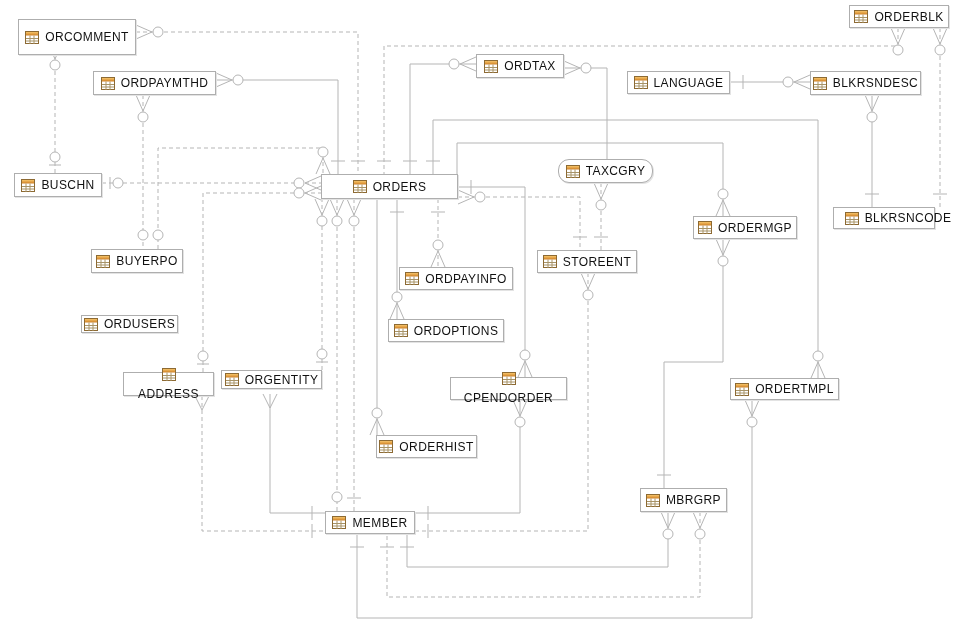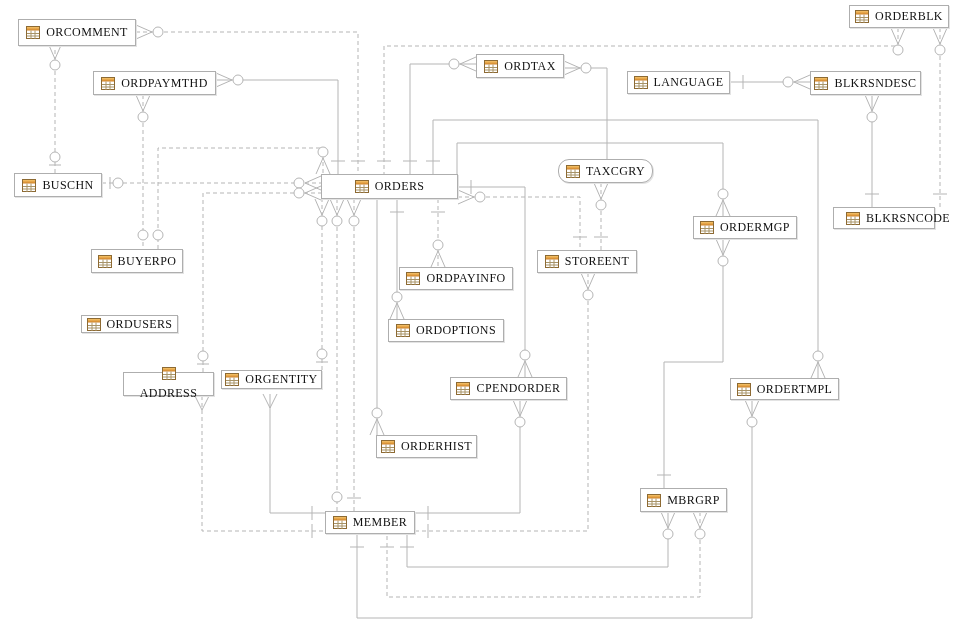--- a/index.html
+++ b/index.html
@@ -1,21 +1,21 @@
 <!DOCTYPE html>
 <html><head>
 <meta charset="utf-8">
 <style>
   html,body{margin:0;padding:0;background:#ffffff;}
   #canvas{position:relative;width:962px;height:635px;background:#ffffff;overflow:hidden;
           font-family:"Liberation Sans","DejaVu Sans",sans-serif;}
   #edge-layer{position:absolute;left:0;top:0;}
   .tbl{position:absolute;display:flex;align-items:center;justify-content:center;gap:6px;
        background:#ffffff;border:1px solid #aeaeae;box-shadow:1px 1px 0 #e3e3e3;
-       box-sizing:border-box;cursor:default;font-family:Liberation Serif, serif;}
+       box-sizing:border-box;cursor:default;}
   .tbl .lbl{font-size:12px;color:#111;letter-spacing:0.4px;white-space:nowrap;}
   .tbl .ticon{flex:0 0 auto;display:block;}
   path.rel{fill:none;stroke-width:1;}
   .mk{stroke-width:1;}
 </style>
 </head>
 <body>
 
 <div id="canvas" style="width: 962px; height: 635px; background: rgb(255, 255, 255);">
   <svg id="edge-layer" width="962" height="635">
@@ -303,21 +303,21 @@
     </svg>
   <svg width="0" height="0" style="position:absolute">
     <defs>
       <linearGradient id="tg" x1="0" y1="0" x2="0" y2="1">
         <stop offset="0" stop-color="#f6c46a"></stop>
         <stop offset="1" stop-color="#cf7f22"></stop>
       </linearGradient>
     </defs>
   </svg>
   <div id="nodes">
-      <div class="tbl" style="left: 18px; top: 19px; width: 118px; height: 27px;">
+      <div class="tbl" style="left: 18px; top: 19px; width: 118px; height: 36px;">
         <svg class="ticon" width="14" height="13" viewBox="0 0 14 13">
           <rect x="0.5" y="0.5" width="13" height="12" fill="#ffffff" stroke="#8d6a33"></rect>
           <rect x="1" y="1" width="12" height="3.5" fill="url(#tg)"></rect>
           <g stroke="#a89468" stroke-width="1">
             <line x1="1" y1="7.5" x2="13" y2="7.5"></line>
             <line x1="1" y1="10" x2="13" y2="10"></line>
             <line x1="5" y1="4.5" x2="5" y2="13"></line>
             <line x1="9" y1="4.5" x2="9" y2="13"></line>
           </g>
         </svg>
@@ -446,21 +446,21 @@
           <rect x="1" y="1" width="12" height="3.5" fill="url(#tg)"></rect>
           <g stroke="#a89468" stroke-width="1">
             <line x1="1" y1="7.5" x2="13" y2="7.5"></line>
             <line x1="1" y1="10" x2="13" y2="10"></line>
             <line x1="5" y1="4.5" x2="5" y2="13"></line>
             <line x1="9" y1="4.5" x2="9" y2="13"></line>
           </g>
         </svg>
         <span class="lbl">ORDERHIST</span>
       </div>
-      <div class="tbl" style="left: 450px; top: 377px; width: 117px; height: 23px;">
+      <div class="tbl" style="left: 450px; top: 377px; width: 117px; height: 23px; flex-direction: column;">
         <svg class="ticon" width="14" height="13" viewBox="0 0 14 13">
           <rect x="0.5" y="0.5" width="13" height="12" fill="#ffffff" stroke="#8d6a33"></rect>
           <rect x="1" y="1" width="12" height="3.5" fill="url(#tg)"></rect>
           <g stroke="#a89468" stroke-width="1">
             <line x1="1" y1="7.5" x2="13" y2="7.5"></line>
             <line x1="1" y1="10" x2="13" y2="10"></line>
             <line x1="5" y1="4.5" x2="5" y2="13"></line>
             <line x1="9" y1="4.5" x2="9" y2="13"></line>
           </g>
         </svg>

